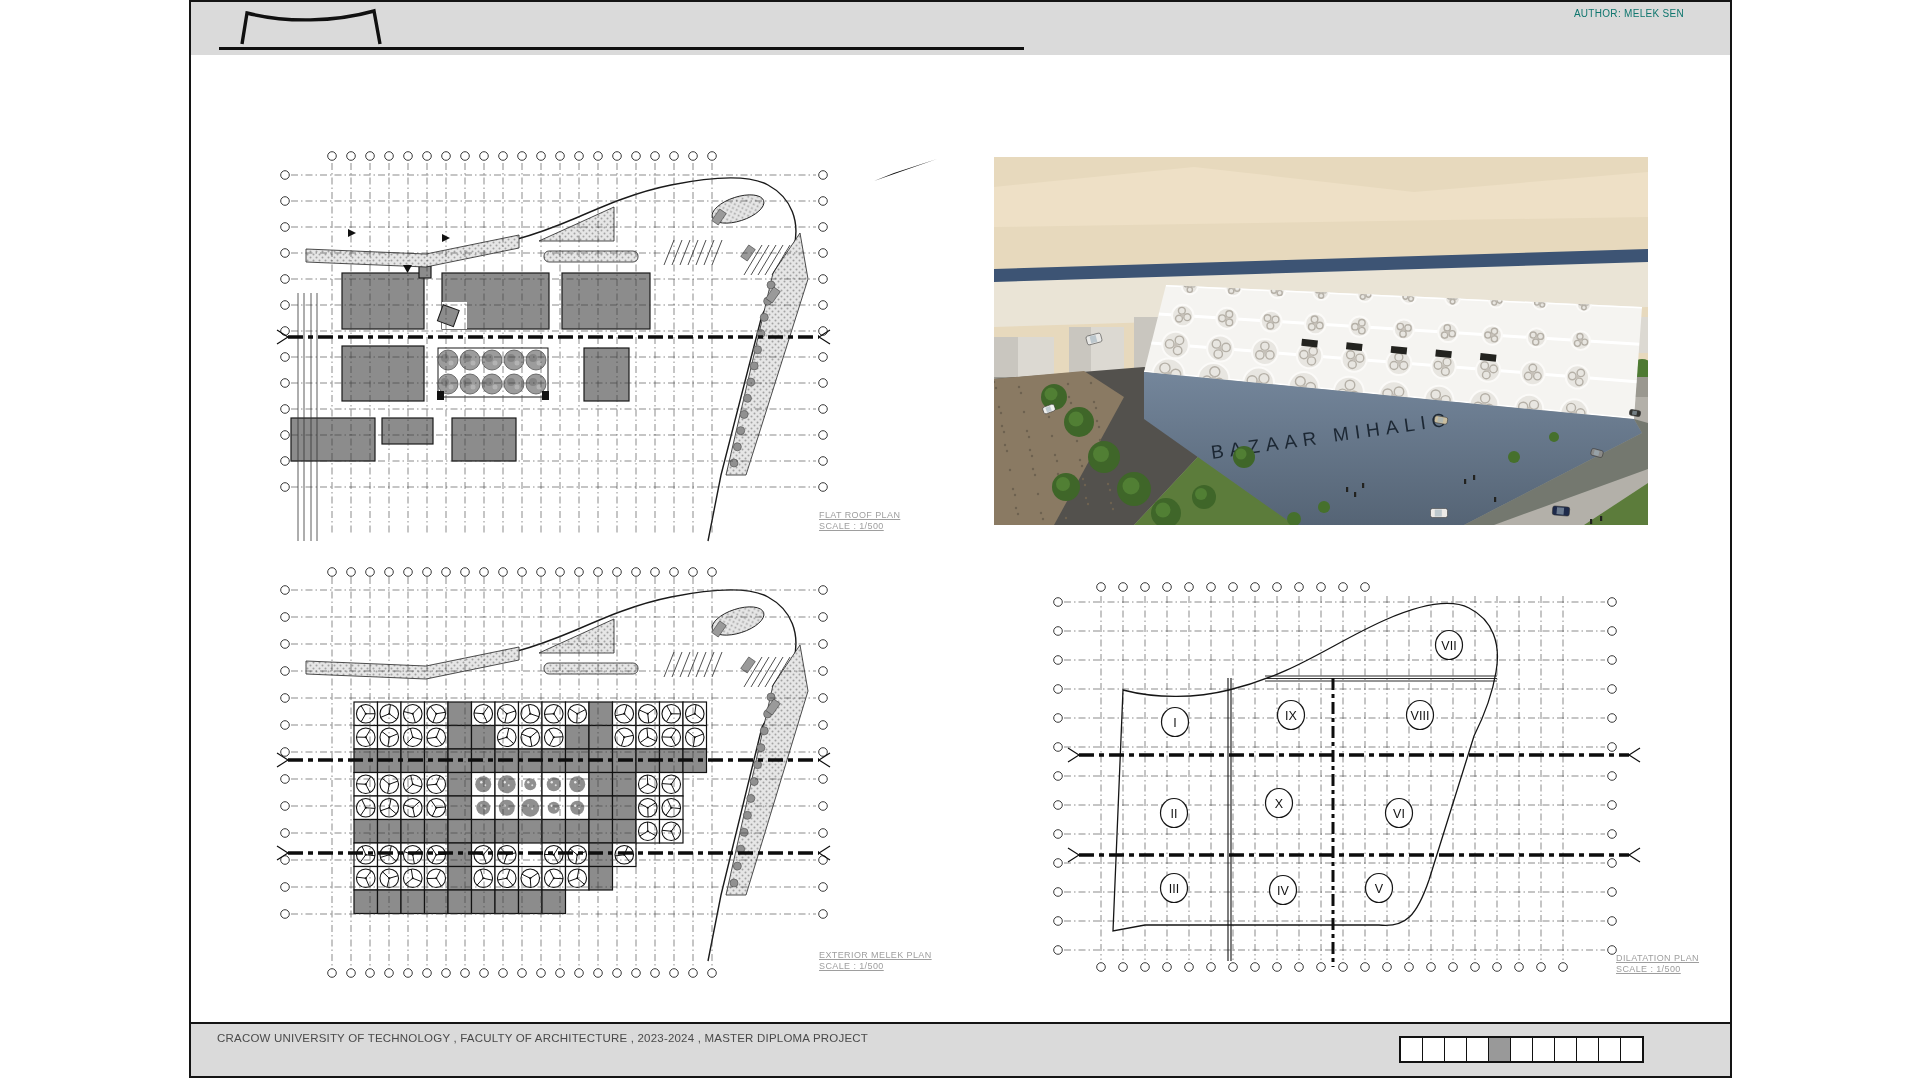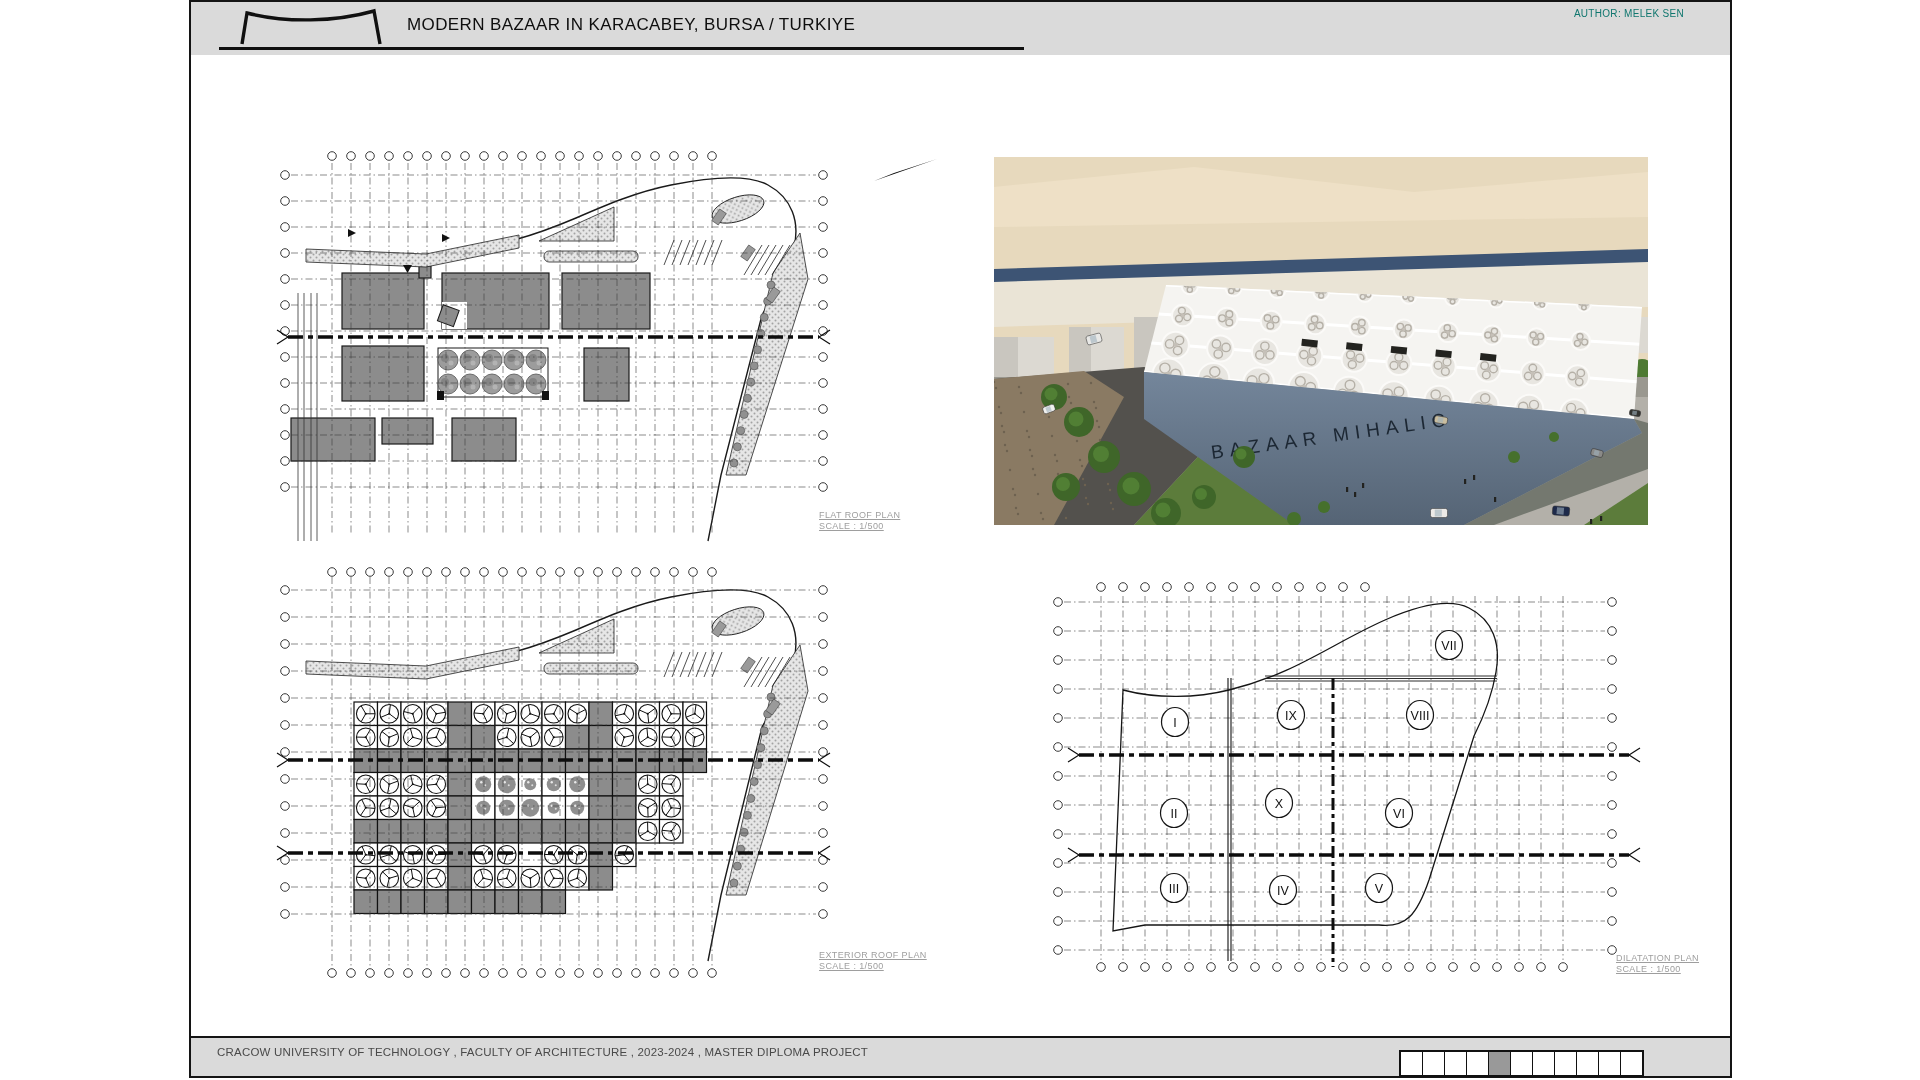--- a/index.html
+++ b/index.html
@@ -3,41 +3,40 @@
 <meta charset="utf-8">
 <style>
   html,body{margin:0;padding:0;background:#ffffff;}
   body{width:1920px;height:1080px;position:relative;font-family:"Liberation Sans",sans-serif;overflow:hidden;}
   .sheet{position:absolute;left:189px;top:0;width:1543px;height:1078px;background:#ffffff;border:2px solid #141414;box-sizing:border-box;}
   .hdr{position:absolute;left:0;top:0;width:100%;height:53px;background:#dadada;}
   .hdr-underline{position:absolute;left:28px;top:45px;width:805px;height:3px;background:#101010;}
   .logo{position:absolute;left:40px;top:4px;width:162px;height:42px;}
   .title{position:absolute;left:216px;top:13px;font-size:17px;color:#0e0e0e;letter-spacing:.4px;white-space:nowrap;}
   .author{position:absolute;right:46px;top:6px;font-size:10px;color:#0f766e;letter-spacing:.3px;}
-  .ftr{position:absolute;left:0;bottom:0;width:100%;height:40px;background:#dadada;border-top:2px solid #141414;box-sizing:border-box;}
+  .ftr{position:absolute;left:0;bottom:0;width:100%;height:54px;background:#dadada;border-top:2px solid #141414;box-sizing:border-box;}
   .credits{position:absolute;left:26px;top:7px;font-size:11.5px;line-height:15px;color:#4a4a4a;letter-spacing:.2px;}
   .scalebar{position:absolute;left:1208px;top:12px;display:flex;border:2px solid #111;background:#fff;}
   .scalebar .cell{width:21px;height:23px;border-right:1.5px solid #111;background:#fff;}
   .scalebar .cell:last-child{border-right:none;}
   .scalebar .cell.fill{background:#999;}
   .panel{position:absolute;}
   .plan-label{position:absolute;font-size:9px;line-height:11px;color:#9e9e9e;letter-spacing:.4px;white-space:nowrap;text-decoration:underline;}
   svg{display:block;}
 </style>
 </head>
 <body>
 
 <div class="sheet">
 
   <div class="hdr">
     <svg class="logo" viewBox="0 0 162 42">
       <path d="M 11,38 L 16,7 C 55,17 104,16 143,5 L 149,38" fill="none" stroke="#101010" stroke-width="3.4"></path>
     </svg>
     <div class="hdr-underline"></div>
-    <div class="title">MODERN BAZAAR IN KARACABEY, BURSA / TURKIYE</div>
     <div class="author">AUTHOR: MELEK SEN</div>
   </div>
 
   <div class="panel" style="left:85px;top:143px;">
     <svg id="flatPlan" width="664" height="398" viewBox="0 0 664 398">
       <defs>
         <pattern id="stip" width="6" height="6" patternUnits="userSpaceOnUse">
           <rect width="6" height="6" fill="#e6e6e6"></rect>
           <circle cx="1.5" cy="1.5" r="1" fill="#a3a3a3"></circle>
             <circle cx="4.5" cy="4.5" r="1" fill="#a3a3a3"></circle>
@@ -1189,21 +1188,21 @@
         <line x1="543" y1="195" x2="554" y2="188" stroke="#0d0d0d" stroke-width="1.2"></line>
         <line x1="543" y1="195" x2="554" y2="202" stroke="#0d0d0d" stroke-width="1.2"></line>
         <line x1="12" y1="288" x2="543" y2="288" stroke="#0d0d0d" stroke-width="3.6" stroke-dasharray="15 5 5 5"></line>
         <line x1="12" y1="288" x2="1" y2="281" stroke="#0d0d0d" stroke-width="1.2"></line>
         <line x1="12" y1="288" x2="1" y2="295" stroke="#0d0d0d" stroke-width="1.2"></line>
         <line x1="543" y1="288" x2="554" y2="281" stroke="#0d0d0d" stroke-width="1.2"></line>
         <line x1="543" y1="288" x2="554" y2="295" stroke="#0d0d0d" stroke-width="1.2"></line>
       </svg>
   </div>
   <div class="plan-label" style="left:628px;top:948px;">
-    <div>EXTERIOR ROOF PLAN</div>
+    <div>EXTERIOR MELEK PLAN</div>
       <div>SCALE : 1/500</div>
   </div>
 
   <div class="panel" style="left:858px;top:576px;">
     <svg id="dilPlan" width="615" height="402" viewBox="0 0 615 402">
         <g>
           <line x1="52" y1="18" x2="52" y2="382" stroke="#3c3c3c" stroke-width="0.7" stroke-dasharray="7 3 1.5 3" opacity="0.85"></line>
           <circle cx="52" cy="9" r="4.3" fill="#fff" stroke="#222" stroke-width="0.9"></circle>
           <circle cx="52" cy="389" r="4.3" fill="#fff" stroke="#222" stroke-width="0.9"></circle>
           <line x1="74" y1="18" x2="74" y2="382" stroke="#3c3c3c" stroke-width="0.7" stroke-dasharray="7 3 1.5 3" opacity="0.85"></line>

